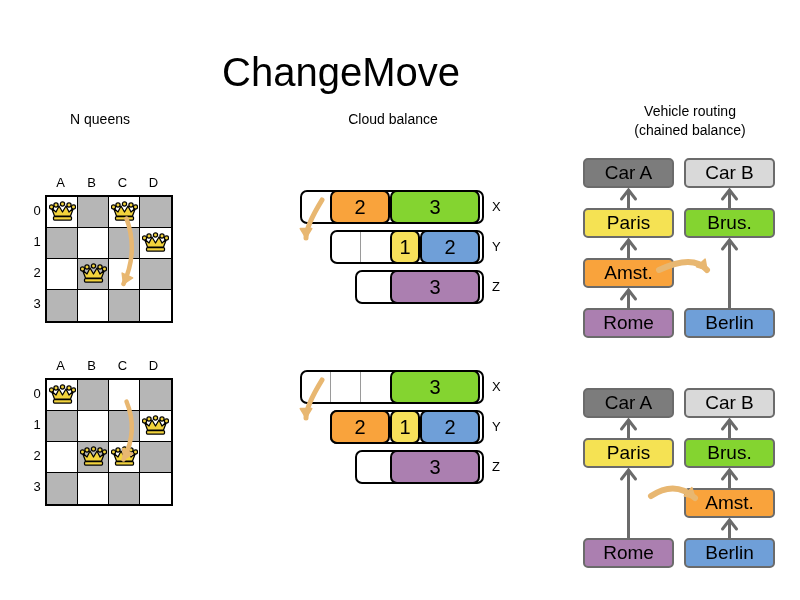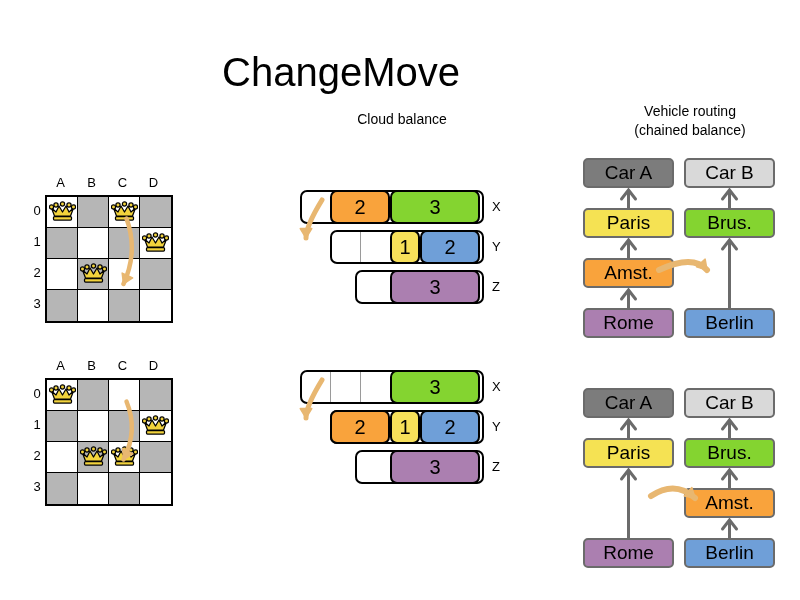--- a/index.html
+++ b/index.html
@@ -38,21 +38,21 @@
   }
 
   
   .col-head {
     position: absolute;
     text-align: center;
     font-size: 14px;
     line-height: 19px;
   }
   #head-nqueens { left: 10px;  top: 110px; width: 180px; }
-  #head-cloud   { left: 312px; top: 110px; width: 180px; }
+  #head-cloud   { left: 303px; top: 110px; width: 180px; }
   #head-vrp     { left: 590px; top: 102px; width: 200px; }
 
   
   .board-wrap { position: absolute; }
   #board-top    { left: 30px; top: 175px; }
   #board-bottom { left: 30px; top: 358px; }
 
   .board-file-labels {
     position: absolute;
     left: 15px; top: 0;
@@ -165,20 +165,21 @@
   }
   .vrp-edge-svg { position: absolute; left: 0; top: 0; overflow: visible; pointer-events: none; }
 </style>
 </head>
 <body>
 
 <div class="page">
 
   <h1 class="title">ChangeMove</h1>
 
+  <div class="col-head" id="head-nqueens">N queens</div>
   <div class="col-head" id="head-cloud">Cloud balance</div>
   <div class="col-head" id="head-vrp">
     <div>Vehicle routing</div>
     <div>(chained balance)</div>
   </div>
 
   <div class="board-wrap" id="board-top">
       <div class="board-file-labels">
         <span style="left: 0px;">A</span>
         <span style="left: 31px;">B</span>

